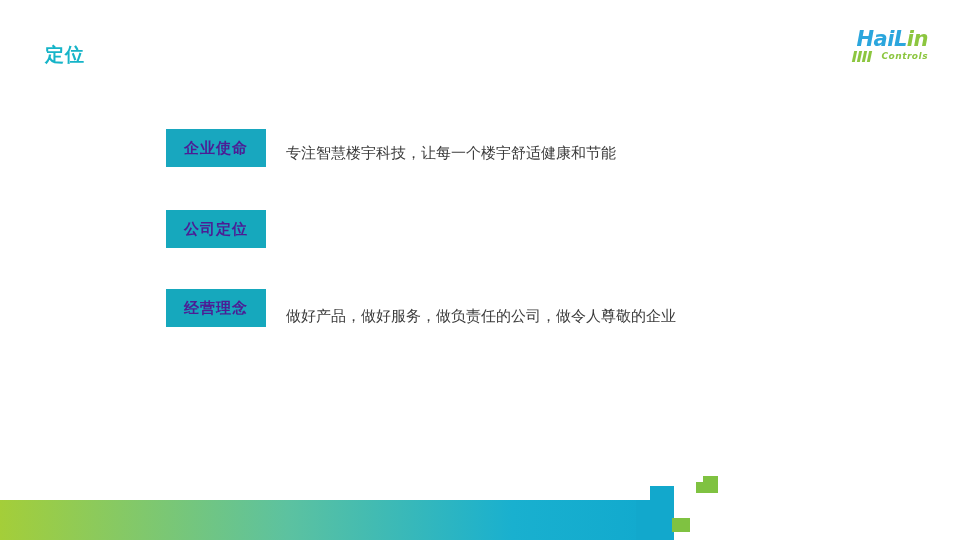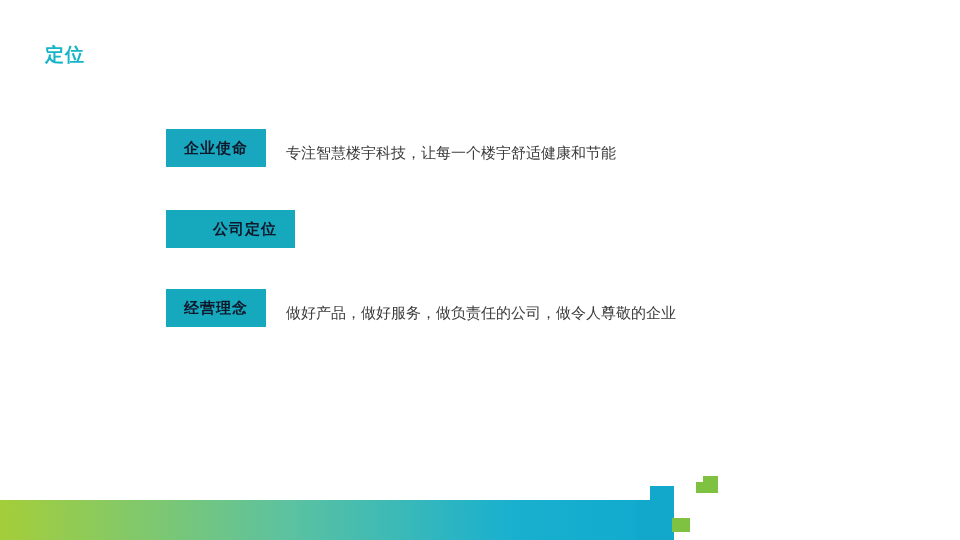--- a/index.html
+++ b/index.html
@@ -79,37 +79,37 @@
 
   
   .row {
     position: absolute;
     left: 166px;
     display: flex;
     align-items: flex-start;
   }
   .row-1 { top: 129px; }
   .row-2 { top: 210px; }
-  .row-3 { top: 289px; }
+  .row-3 { top: 289px; align-items: center; }
 
   .tag {
     width: 100px;
     height: 38px;
     background: linear-gradient(180deg, #1aa6bd 0%, #16a0b8 100%);
-    color: #0f172a;
+    color: #4c1d95;
     font-size: 15px;
     font-weight: bold;
     letter-spacing: 1px;
     display: flex;
     align-items: center;
     justify-content: center;
     flex: none;
   }
   .row-1 .tag { background: #18a7bf; }
-  .row-2 .tag { background: #16a8bd; padding-left: 29px; }
+  .row-2 .tag { background: #16a8bd; }
   .row-3 .tag { background: #16a8bd; }
 
   .row-text {
     margin-left: 20px;
     margin-top: 15px;
     font-size: 15px;
     color: #3b3b3b;
     line-height: 18px;
     white-space: nowrap;
   }
@@ -166,20 +166,32 @@
     background: #7fc241;
   }
 </style>
 </head>
 <body>
 
 <div class="slide">
 
   <div class="slide-title">定位</div>
 
+  <div class="logo">
+    <div class="logo-word">
+      <span class="blue">HaiL</span><span class="green">in</span>
+    </div>
+    <div class="logo-bars">
+      <i></i>
+        <i></i>
+        <i></i>
+        <i></i>
+    </div>
+    <div class="logo-sub">Controls</div>
+  </div>
 
   <div class="row row-1">
     <div class="tag">企业使命</div>
     <div class="row-text">专注智慧楼宇科技，让每一个楼宇舒适健康和节能</div>
   </div>
 
   <div class="row row-2">
     <div class="tag">公司定位</div>
   </div>
 

